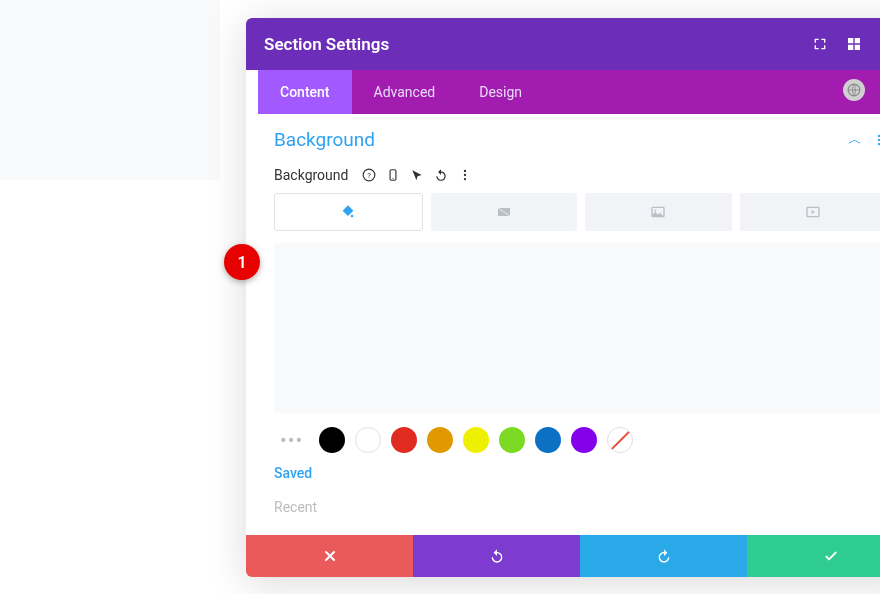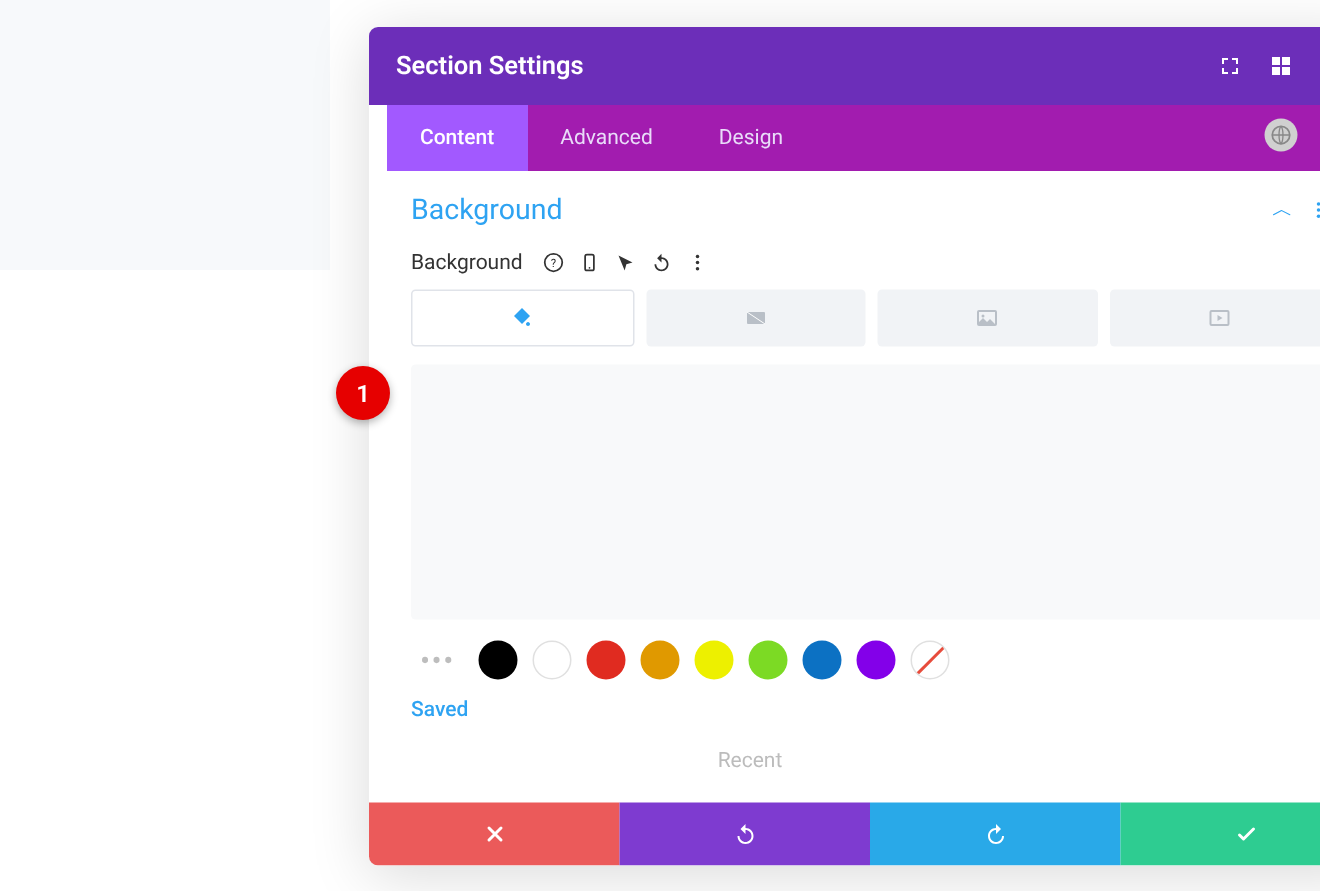--- a/index.html
+++ b/index.html
@@ -122,21 +122,21 @@
   .saved-row {
     display: flex;
     gap: 18px;
     padding: 4px 28px 20px 28px;
     justify-content: flex-end;
     font-size: 14px;
     margin-right: 160px;
     flex-direction: column;
   }
   .saved-link { color: #2ea3f2; font-weight: 500; cursor: pointer; }
-  .recent-link { color: #bcbcbc; cursor: pointer; text-align: center; }
+  .recent-link { color: #bcbcbc; cursor: pointer; }
   .footer { display: flex; height: 42px; }
   .footer-btn {
     flex: 1;
     display: flex;
     align-items: center;
     justify-content: center;
     color: #fff;
     cursor: pointer;
   }
   .footer-cancel { background: #eb5a5a; }

